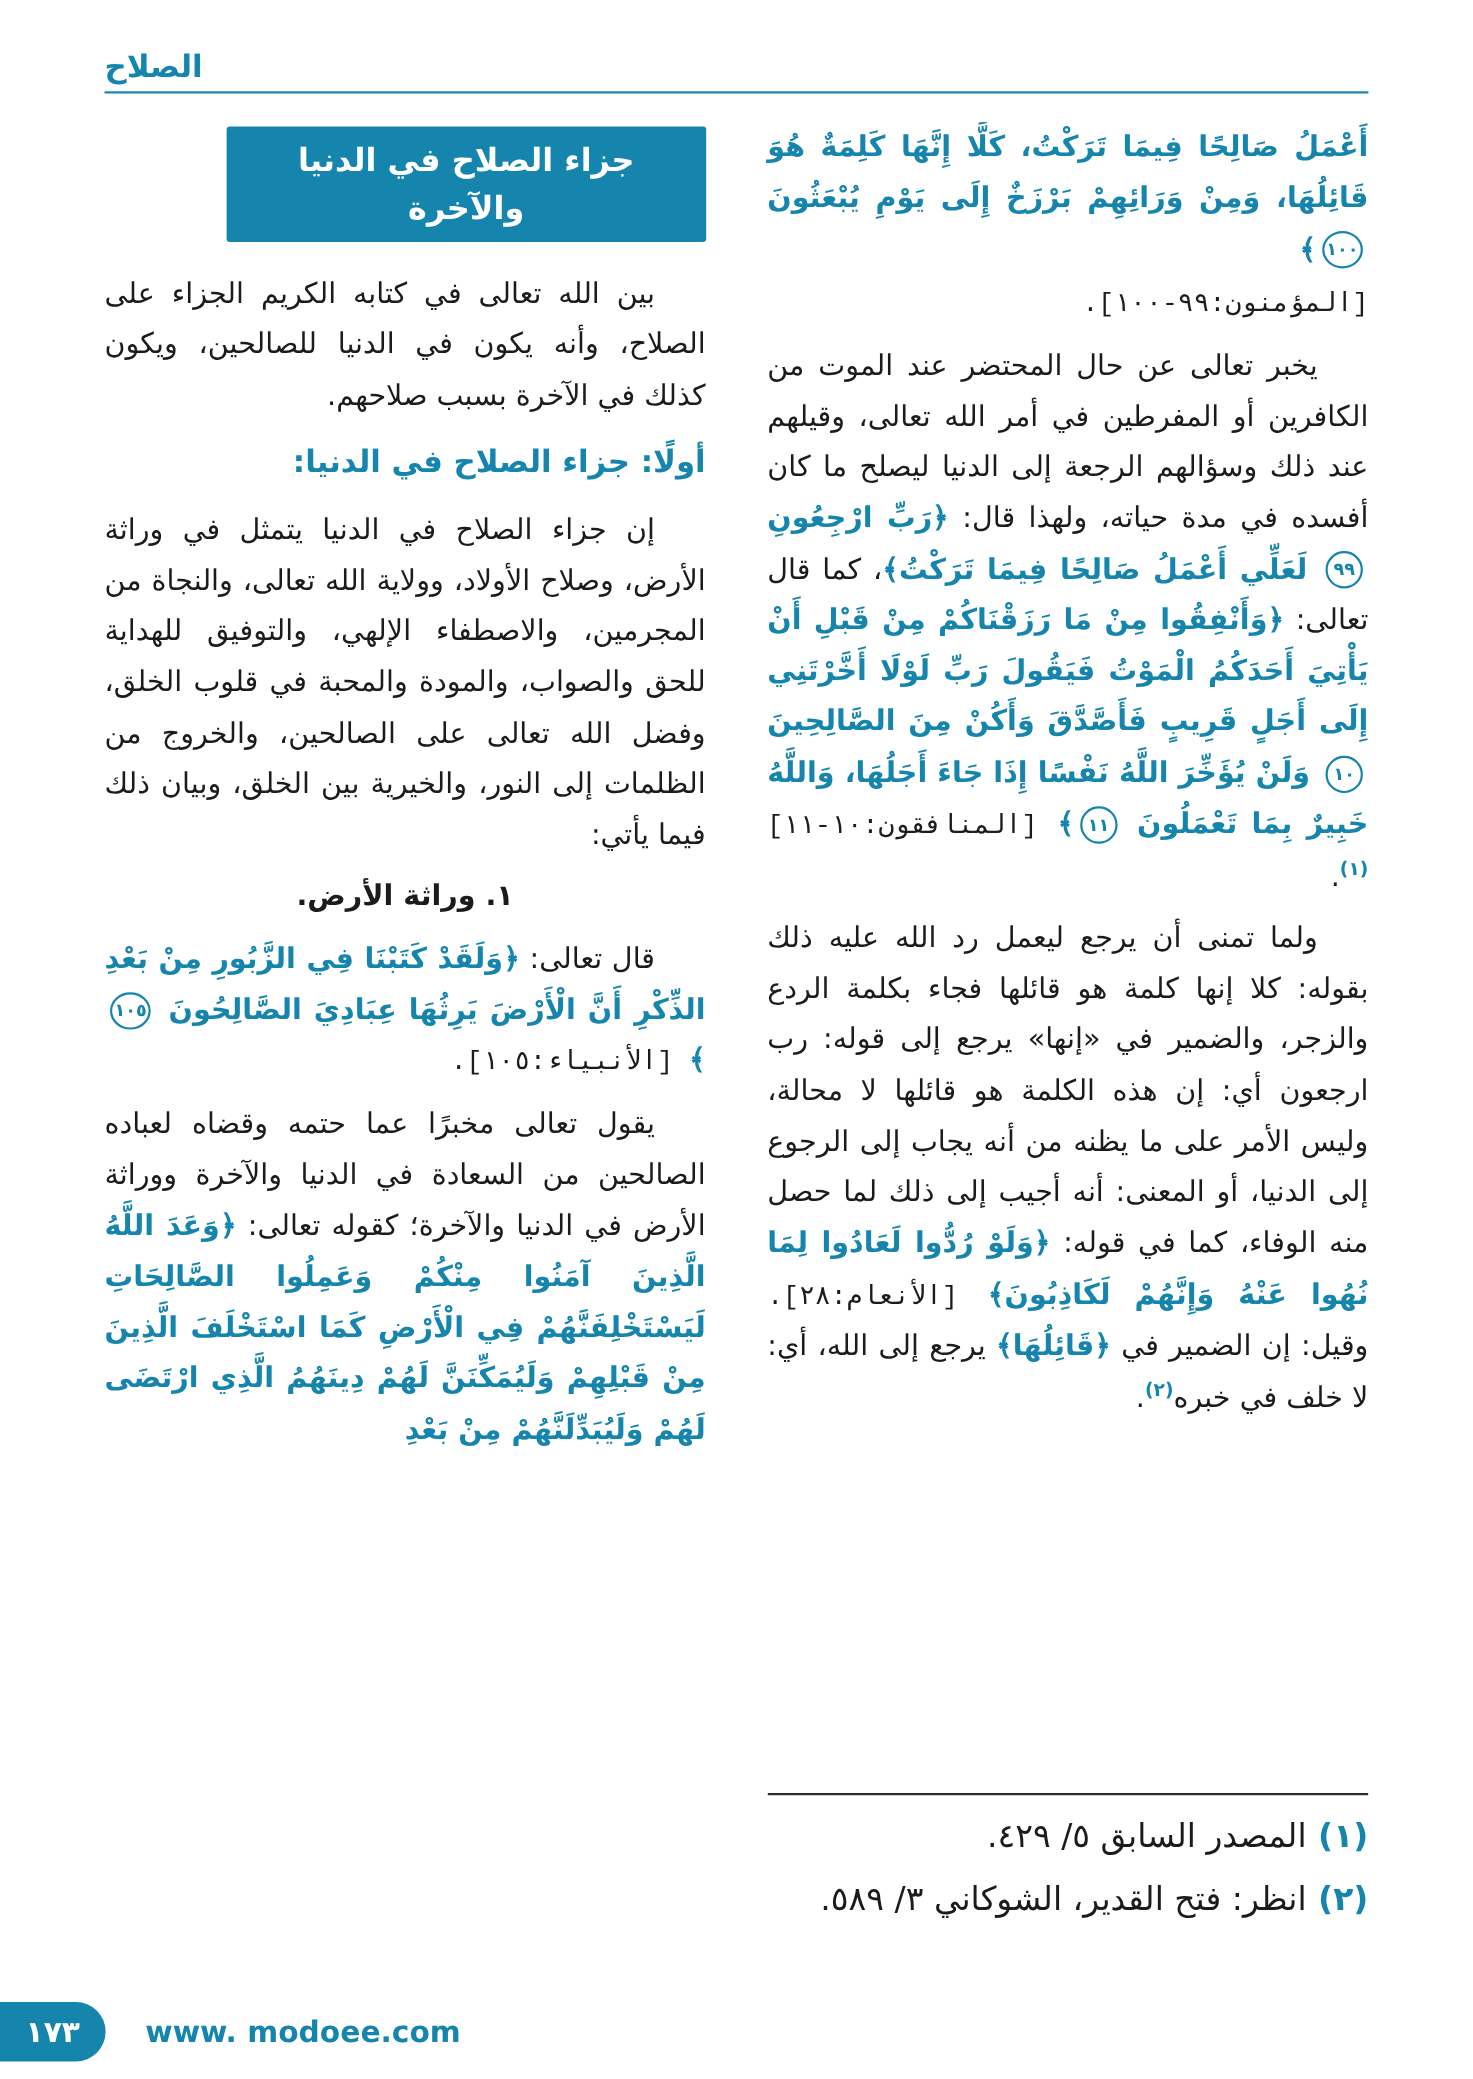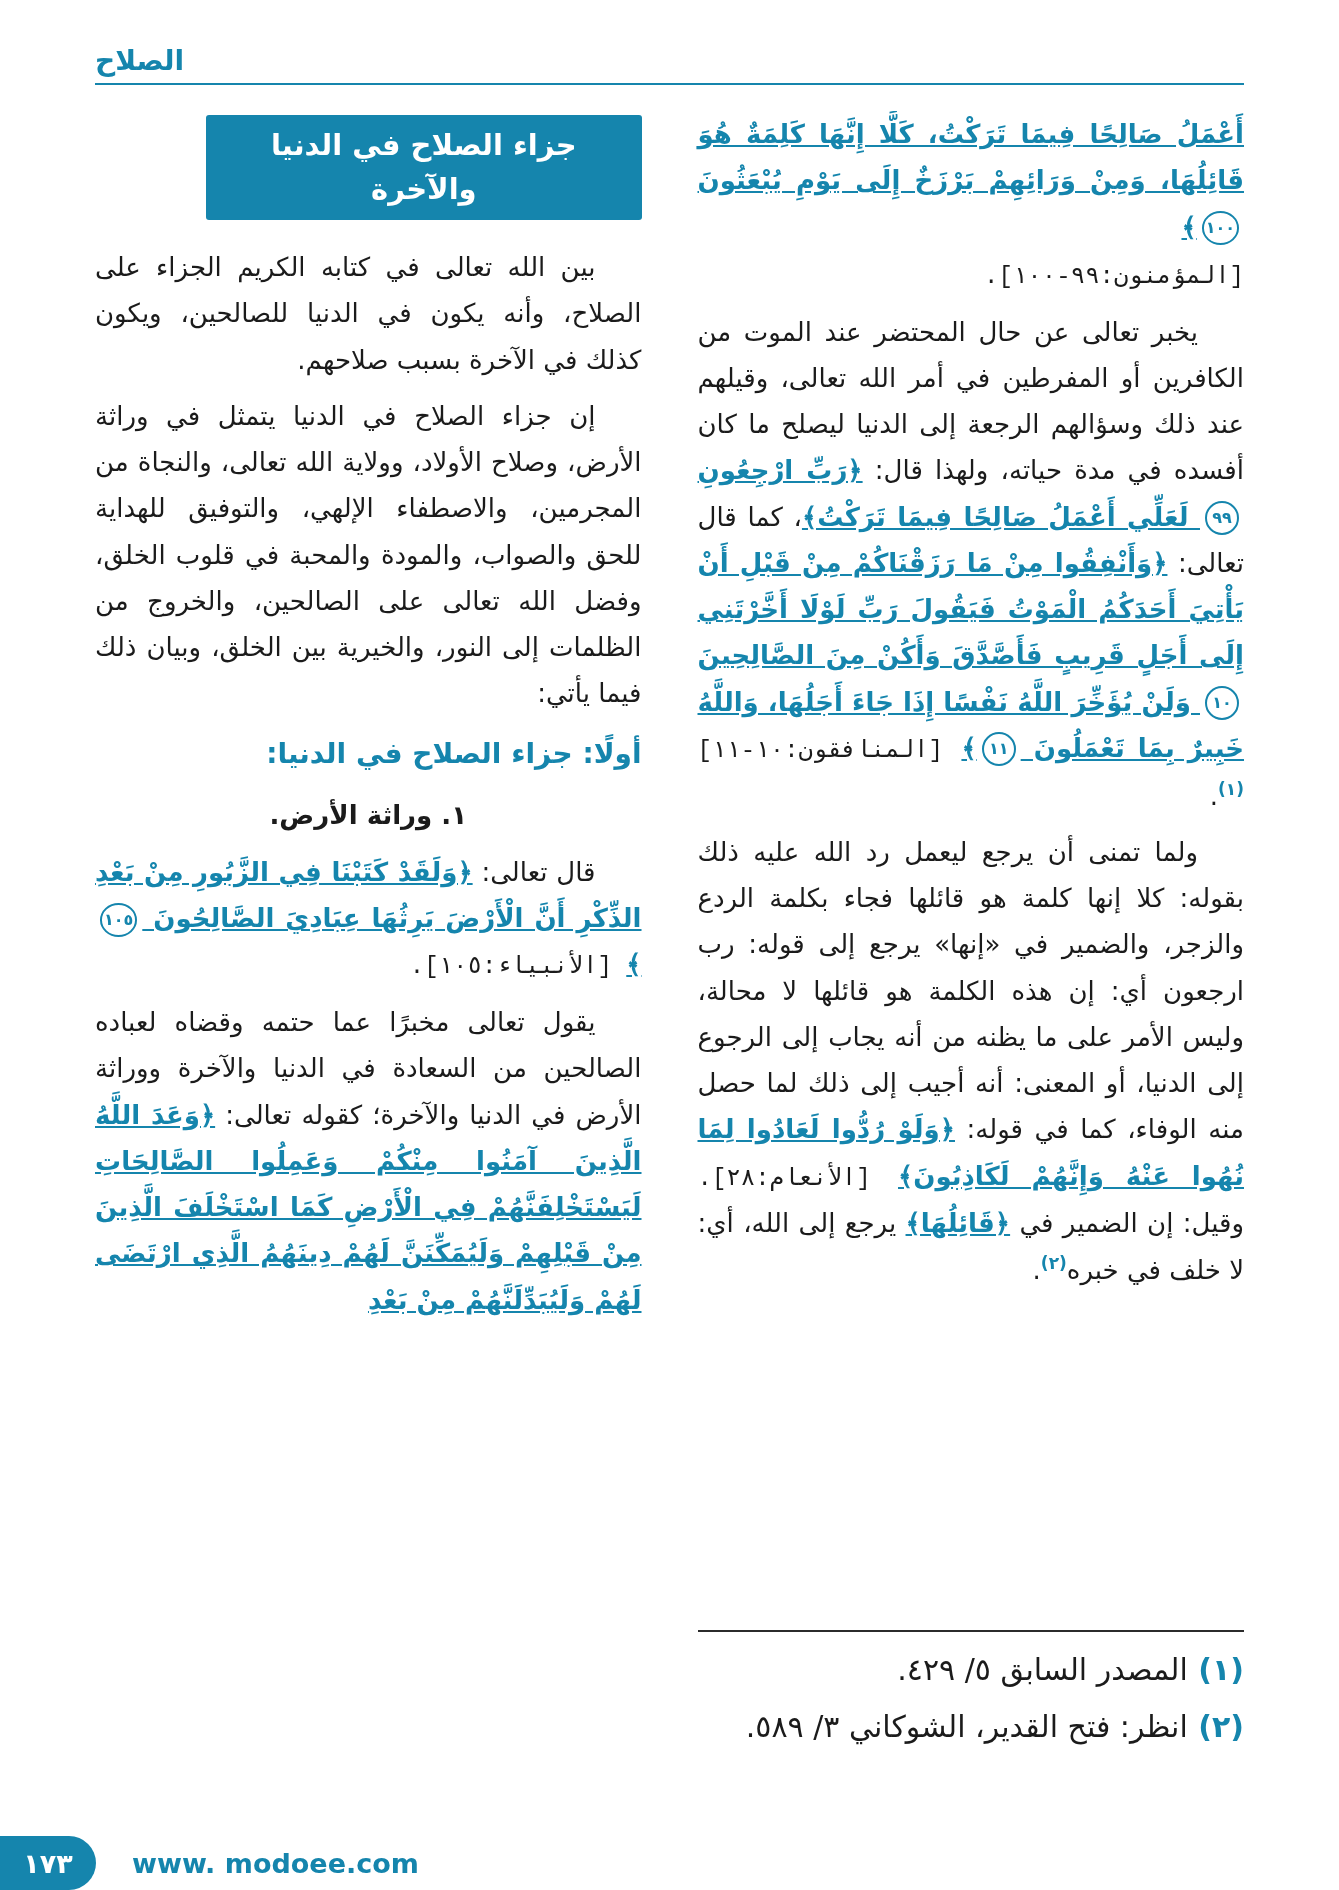--- a/index.html
+++ b/index.html
@@ -74,21 +74,21 @@
     margin: 10px 0;
   }
   .footnote {
     font-size: 30px;
     line-height: 1.75;
     text-align: right;
     margin-bottom: 4px;
   }
   
   .seg-body { color: #1b1b1b; }
-  .seg-quran { color: var(--accent, #1585ad); font-weight: bold; text-decoration: underline; }
+  .seg-quran { color: var(--accent, #1585ad); font-weight: bold; }
   .seg-ref { color: #1b1b1b; font-size: 24px; font-family: Liberation Mono, monospace; }
   .seg-fnref {
     color: var(--accent, #1585ad);
     font-size: 17px;
     vertical-align: super;
     font-weight: bold;
   }
   .seg-fnmark { color: var(--accent, #1585ad); font-weight: bold; }
   .seg-fnbody { color: #1b1b1b; }
   .seg-box { color: #ffffff; }
@@ -112,21 +112,21 @@
   
   .footnotes { margin-top: auto; padding-bottom: 2px; }
   .footnote-separator {
     border-top: 2px solid #2b2b2b;
     margin-bottom: 12px;
     width: 100%;
   }
   
   .page-footer {
     position: absolute;
-    left: 0; bottom: 0;
+    left: 0; bottom: 16px;
     display: flex;
     align-items: center;
     gap: 36px;
     direction: ltr;
     text-align: right;
   }
   .page-tab {
     width: 96px; height: 54px;
     background: var(--accent, #1585ad);
     border-radius: 0 27px 27px 0;
@@ -169,22 +169,22 @@
             <div class="block footnote"><span class="seg seg-fnmark">(١) </span><span class="seg seg-fnbody">المصدر السابق ٥/ ٤٢٩.</span></div>
             <div class="block footnote"><span class="seg seg-fnmark">(٢) </span><span class="seg seg-fnbody">انظر: فتح القدير، الشوكاني ٣/ ٥٨٩.</span></div>
           </div>
       </div>
     </section>
 
     <section class="column column-second">
       <div class="blocks">
           <div class="block box-heading"><span class="seg seg-box">جزاء الصلاح في الدنيا والآخرة</span></div>
           <div class="block paragraph indent"><span class="seg seg-body">بين الله تعالى في كتابه الكريم الجزاء على الصلاح، وأنه يكون في الدنيا للصالحين، ويكون كذلك في الآخرة بسبب صلاحهم.</span></div>
+          <div class="block subheading"><span class="seg seg-accent">أولًا: جزاء الصلاح في الدنيا:</span></div>
           <div class="block paragraph indent"><span class="seg seg-body">إن جزاء الصلاح في الدنيا يتمثل في وراثة الأرض، وصلاح الأولاد، وولاية الله تعالى، والنجاة من المجرمين، والاصطفاء الإلهي، والتوفيق للهداية للحق والصواب، والمودة والمحبة في قلوب الخلق، وفضل الله تعالى على الصالحين، والخروج من الظلمات إلى النور، والخيرية بين الخلق، وبيان ذلك فيما يأتي:</span></div>
-          <div class="block subheading"><span class="seg seg-accent">أولًا: جزاء الصلاح في الدنيا:</span></div>
           <div class="block item-heading"><span class="seg seg-body">١. وراثة الأرض.</span></div>
           <div class="block paragraph indent"><span class="seg seg-body">قال تعالى: </span><span class="seg seg-quran">﴿وَلَقَدْ كَتَبْنَا فِي الزَّبُورِ مِنْ بَعْدِ الذِّكْرِ أَنَّ الْأَرْضَ يَرِثُهَا عِبَادِيَ الصَّالِحُونَ </span><span class="seg seg-ayah">١٠٥</span><span class="seg seg-quran">﴾</span><span class="seg seg-ref"> [الأنبياء:١٠٥].</span></div>
           <div class="block paragraph indent"><span class="seg seg-body">يقول تعالى مخبرًا عما حتمه وقضاه لعباده الصالحين من السعادة في الدنيا والآخرة ووراثة الأرض في الدنيا والآخرة؛ كقوله تعالى: </span><span class="seg seg-quran">﴿وَعَدَ اللَّهُ الَّذِينَ آمَنُوا مِنْكُمْ وَعَمِلُوا الصَّالِحَاتِ لَيَسْتَخْلِفَنَّهُمْ فِي الْأَرْضِ كَمَا اسْتَخْلَفَ الَّذِينَ مِنْ قَبْلِهِمْ وَلَيُمَكِّنَنَّ لَهُمْ دِينَهُمُ الَّذِي ارْتَضَى لَهُمْ وَلَيُبَدِّلَنَّهُمْ مِنْ بَعْدِ</span></div>
         </div>
     </section>
 
   </main>
 
   <footer class="page-footer">
     <div class="page-tab">

